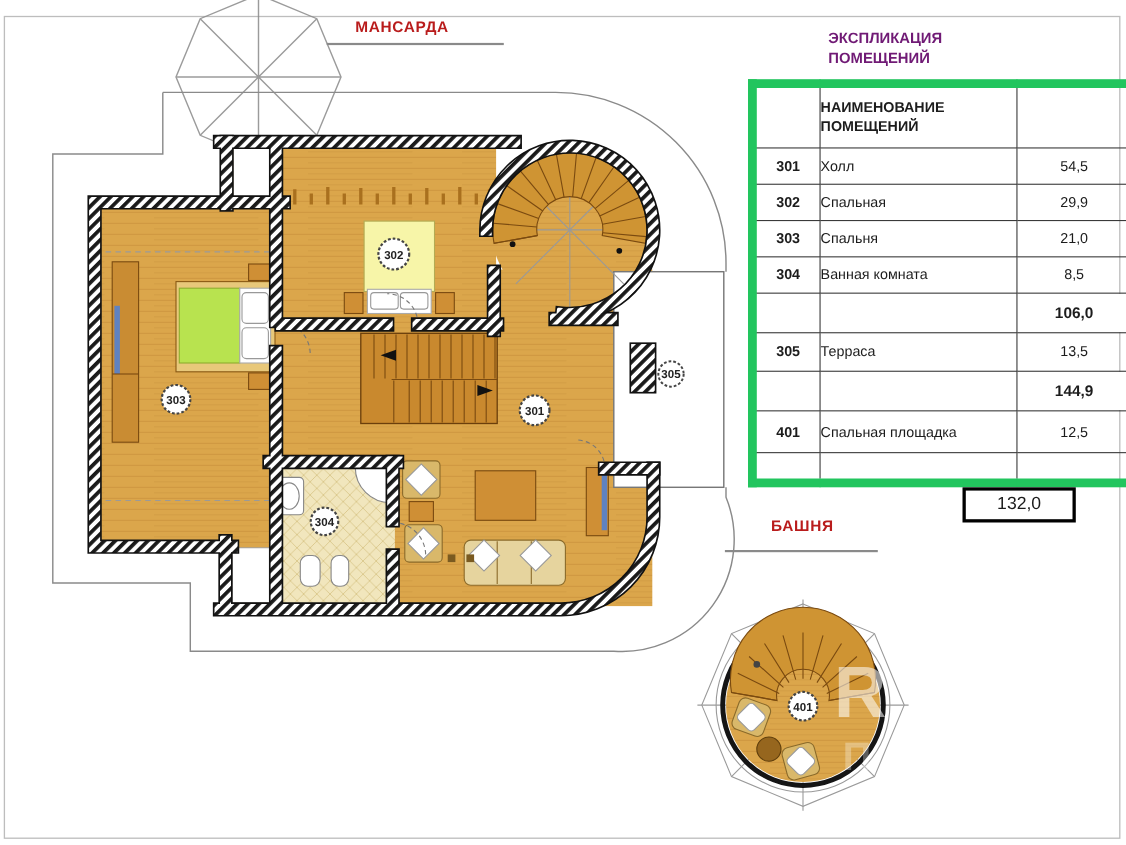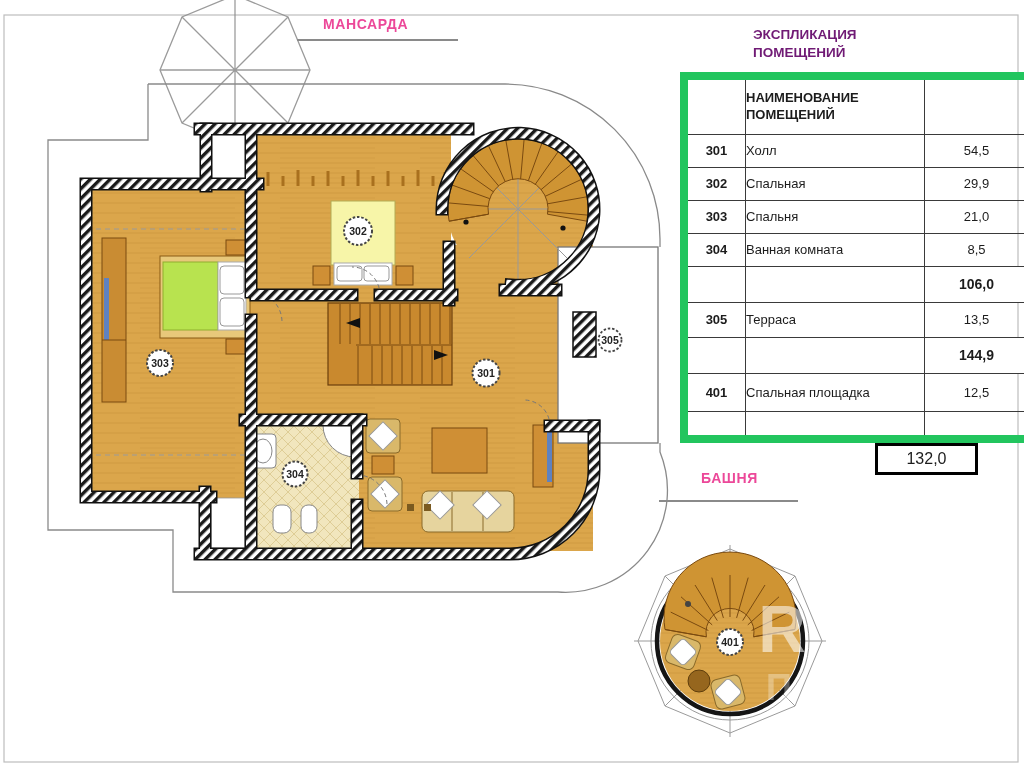--- a/index.html
+++ b/index.html
@@ -1,19 +1,19 @@
 <!DOCTYPE html>
 <html><head>
 <meta charset="utf-8">
 <style>
   html,body{margin:0;padding:0;background:#fff;}
   .canvas{position:relative;width:1024px;height:768px;background:#fff;overflow:hidden;
           font-family:"Liberation Sans",sans-serif;color:#1c1c1c;}
   .abs{position:absolute;}
-  .plan-title{font-weight:bold;font-size:14px;letter-spacing:.6px;color:#ec4899;}
+  .plan-title{font-weight:bold;font-size:14px;letter-spacing:.6px;color:#b91c1c;}
   .title-rule{height:2px;background:#8a8a8a;}
   .legend-title{font-weight:bold;font-size:13.5px;line-height:1.35;color:#701a75;}
   .legend{position:absolute;left:680px;top:72px;width:341px;}
   table.expl{border-collapse:collapse;table-layout:fixed;width:338px;font-size:13px;color:#1c1c1c;
              border:8px solid #22c55e;}
   table.expl td{border:1px solid #3a3a3a;overflow:hidden;padding:0;}
   td.c-num{width:57px;text-align:center;font-weight:bold;}
   td.c-name{width:178px;padding-left:8px;}
   td.c-val{width:103px;text-align:center;}
   td.c-head{padding-left:26px;font-weight:bold;line-height:1.3;}

